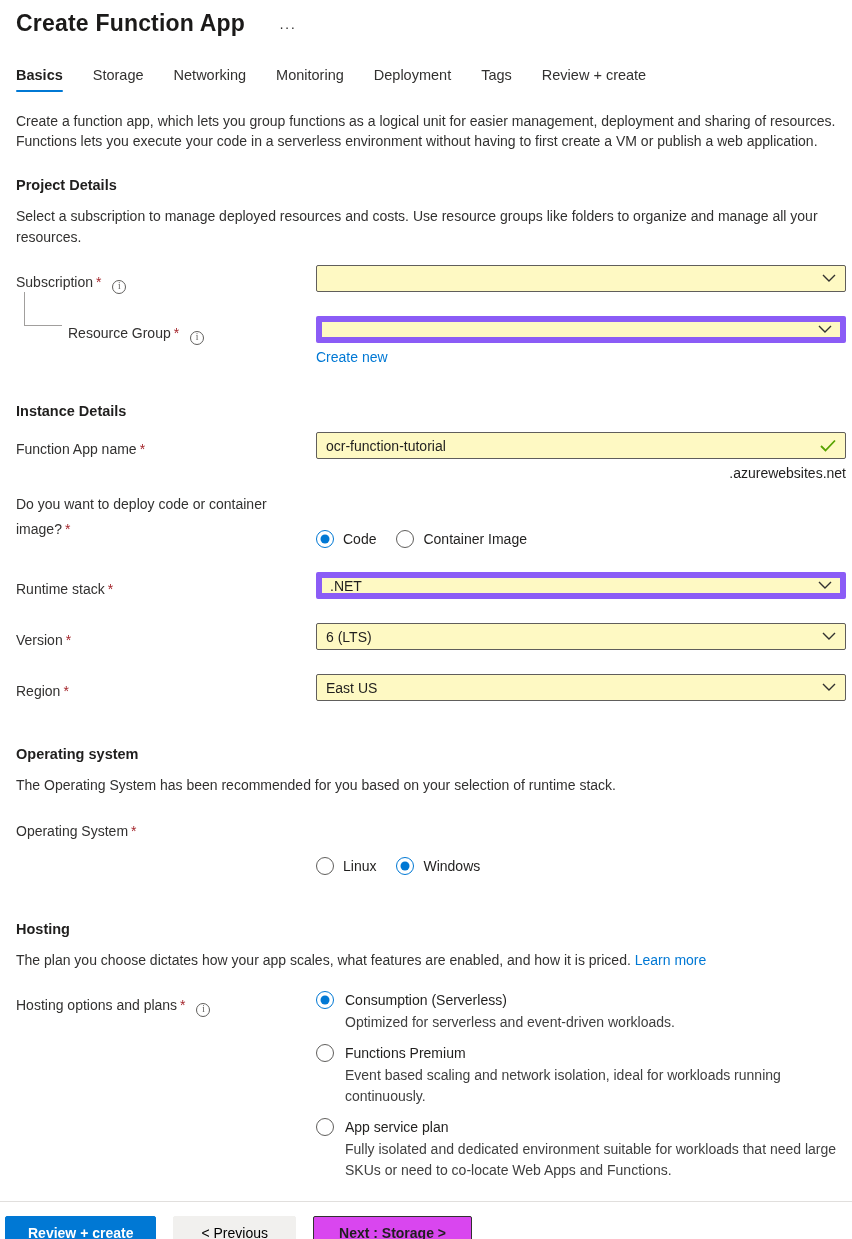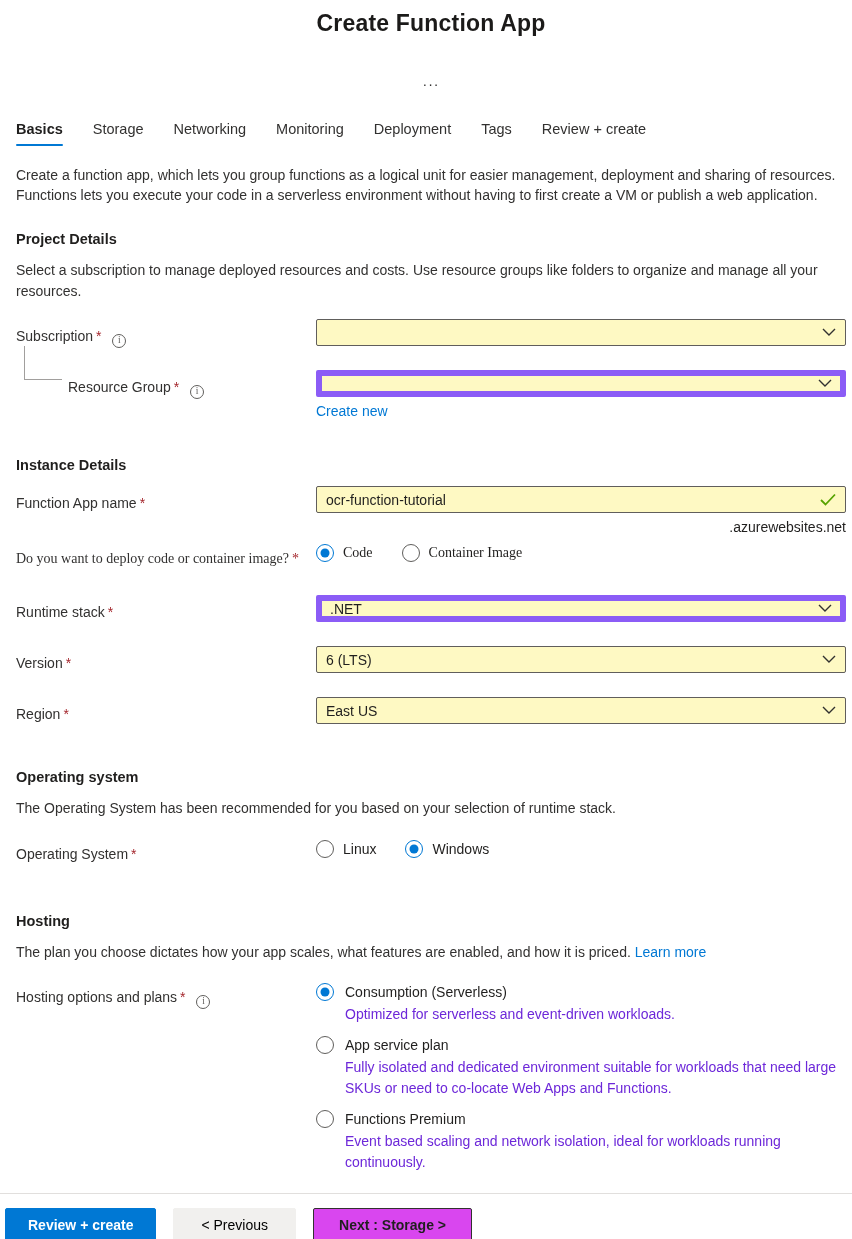--- a/index.html
+++ b/index.html
@@ -5,21 +5,21 @@
   * { box-sizing: border-box; margin: 0; padding: 0; }
   html, body { background: #ffffff; }
   body {
     width: 852px; height: 1239px; overflow: hidden;
     font-family: "Liberation Sans", sans-serif;
     font-size: 14px; color: #323130;
   }
   .page { padding: 10px 6px 0 16px; }
 
   
-  .title-row { display: flex; align-items: center; gap: 34px; margin-bottom: 30px; flex-direction: column; }
+  .title-row { display: flex; align-items: center; gap: 34px; margin-bottom: 30px; }
   .title-row h1 { font-size: 23px; font-weight: 700; color: #1b1a19; letter-spacing: 0.2px; }
   .more-btn { color: #323130; font-size: 14px; letter-spacing: 1px; cursor: pointer; line-height: 1; padding-top: 6px; }
 
   
   .tabs { display: flex; gap: 30px; margin-bottom: 20px; }
   .tab { padding-bottom: 9px; cursor: pointer; color: #323130; font-size: 14.5px; position: relative; }
   .tab.active { font-weight: 700; color: #201f1e; }
   .tab.active::after { content: ""; position: absolute; left: 0; right: 0; bottom: 0; height: 2.5px; background: #0078d4; border-radius: 2px; }
 
   p.body-text { line-height: 19.5px; margin-bottom: 26px; max-width: 836px; color: #323130; }
@@ -52,37 +52,37 @@
     font-size: 14px; color: #201f1e; background: transparent; height: 100%;
   }
   .valid-check { flex-shrink: 0; margin-left: 8px; }
 
   .suffix-line { text-align: right; margin-top: 6px; color: #201f1e; }
 
   .link { color: #0078d4; text-decoration: none; cursor: pointer; }
   .create-new { display: inline-block; margin-top: 6px; }
 
   
-  .radio-row { display: flex; align-items: center; gap: 29px; padding-top: 3px; }
+  .radio-row { display: flex; align-items: center; gap: 20px; padding-top: 3px; margin-top: 40px; }
   .radio-option { display: flex; align-items: center; gap: 9px; cursor: pointer; }
   .radio-circle {
     width: 18px; height: 18px; border-radius: 50%; border: 1px solid #5f5e5c;
     background: #fff; position: relative; flex-shrink: 0;
   }
   .radio-option.checked .radio-circle { border: 1.5px solid #0078d4; }
   .radio-option.checked .radio-circle::after {
     content: ""; position: absolute; top: 50%; left: 50%; transform: translate(-50%, -50%);
     width: 9px; height: 9px; border-radius: 50%; background: #0078d4;
   }
   .radio-label { color: #201f1e; }
 
   
   .stack-options { display: flex; flex-direction: column; gap: 11px; padding-top: 3px; }
   .stack-option .head { display: flex; align-items: center; gap: 11px; cursor: pointer; }
-  .stack-option .opt-desc { margin: 3px 0 0 29px; color: #6d28d9; line-height: 21px; max-width: 500px; }
+  .stack-option .opt-desc { margin: 3px 0 0 29px; color: #404040; line-height: 21px; max-width: 500px; }
 
   .connector-wrap { position: relative; }
   .elbow {
     position: absolute; left: 8px; top: 27px; width: 38px; height: 34px;
     border-left: 1px solid #a19f9d; border-bottom: 1px solid #a19f9d;
   }
   .rg-label { padding-left: 52px; }
 
   
   .footer {
@@ -167,21 +167,21 @@
       <div class="text-input-wrap">
         <input type="text" value="ocr-function-tutorial" style="">
         <svg class="valid-check" width="16" height="13" viewBox="0 0 16 13">
             <path d="M1 7l4.5 4.5L15 1.5" fill="none" stroke="#57a300" stroke-width="1.8"></path>
           </svg>
       </div>
       <div class="suffix-line">.azurewebsites.net</div>
     </div>
   </div>
 
-  <div class="form-row" style="margin-bottom:24px;font-family:Liberation Serif, serif;">
+  <div class="form-row" style="margin-bottom:24px;">
     <div class="label-col">
       <span>Do you want to deploy code or container image?</span><span class="req">*</span>
     </div>
     <div class="field-col">
       <div class="radio-row">
         <div class="radio-option checked">
           <span class="radio-circle"></span>
           <span class="radio-label">Code</span>
         </div>
         <div class="radio-option">
@@ -274,31 +274,31 @@
           <div class="head radio-option checked">
             <span class="radio-circle"></span>
             <span class="radio-label">Consumption (Serverless)</span>
           </div>
           <div class="opt-desc">Optimized for serverless and event-driven workloads.</div>
         </div>
 
         <div class="stack-option">
           <div class="head radio-option">
             <span class="radio-circle"></span>
+            <span class="radio-label">Functions Premium</span>
+          </div>
+          <div class="opt-desc">Event based scaling and network isolation, ideal for workloads running continuously.</div>
+        </div>
+
+        <div class="stack-option">
+          <div class="head radio-option">
+            <span class="radio-circle"></span>
             <span class="radio-label">App service plan</span>
           </div>
           <div class="opt-desc">Fully isolated and dedicated environment suitable for workloads that need large SKUs or need to co-locate Web Apps and Functions.</div>
-        </div>
-
-        <div class="stack-option">
-          <div class="head radio-option">
-            <span class="radio-circle"></span>
-            <span class="radio-label">Functions Premium</span>
-          </div>
-          <div class="opt-desc">Event based scaling and network isolation, ideal for workloads running continuously.</div>
         </div>
 
       </div>
     </div>
   </div>
 
 </div>
 
 <div class="footer">
   <button class="btn btn-primary">Review + create</button>

